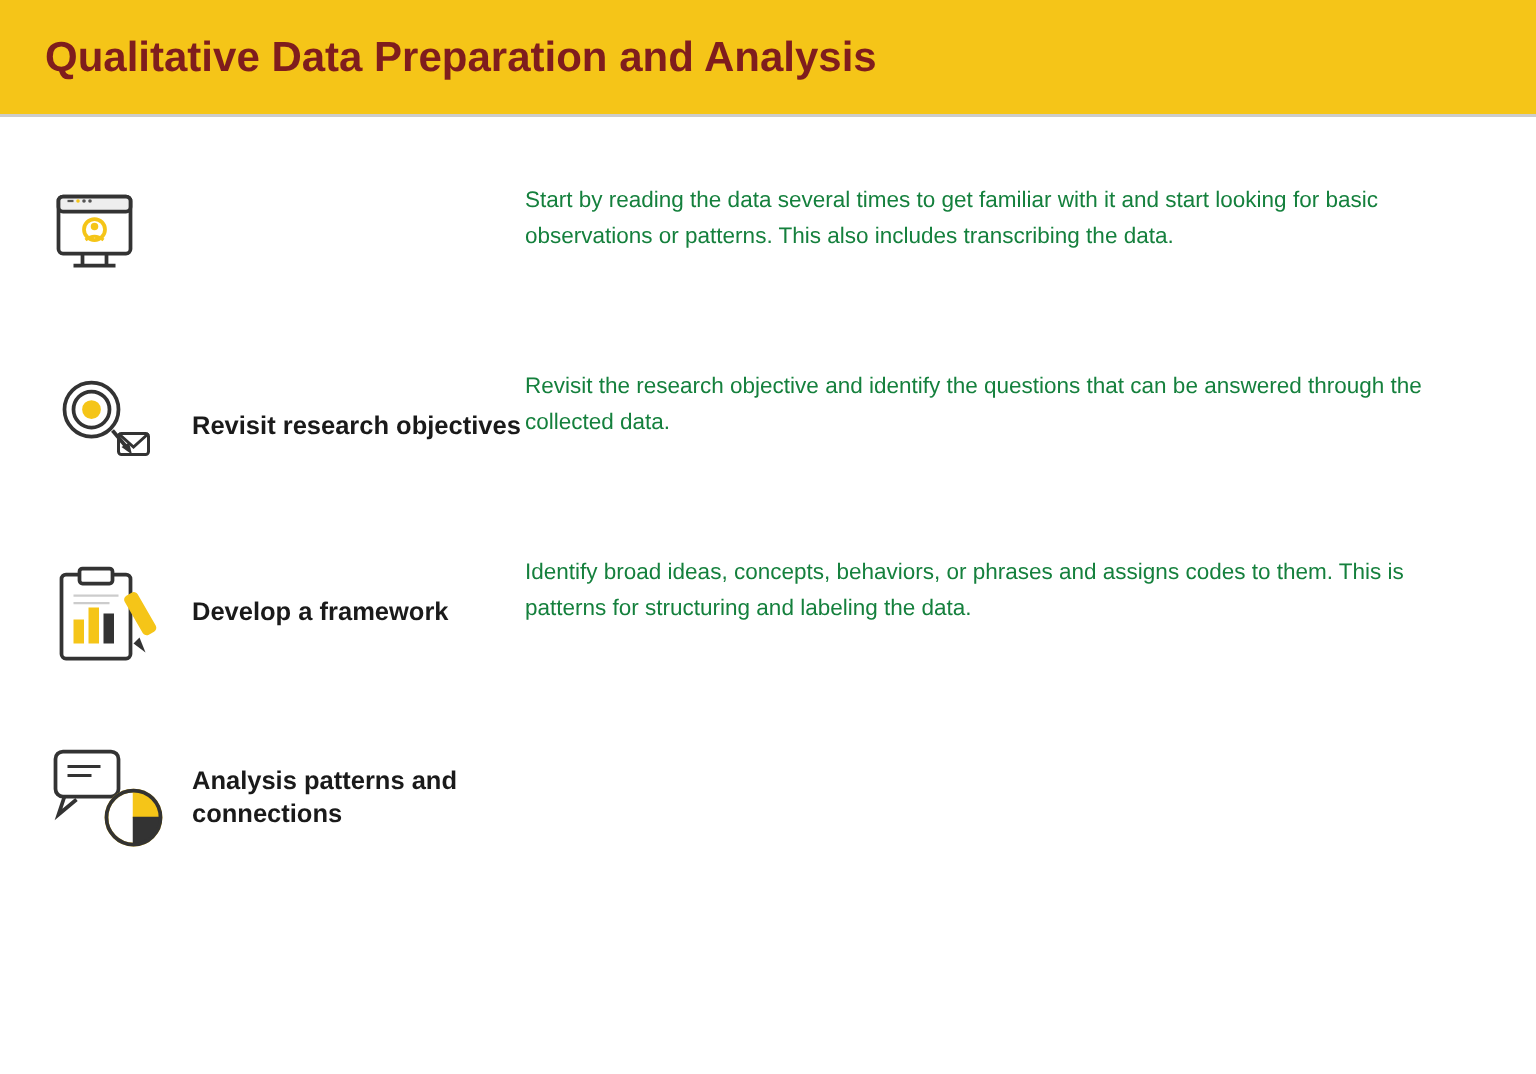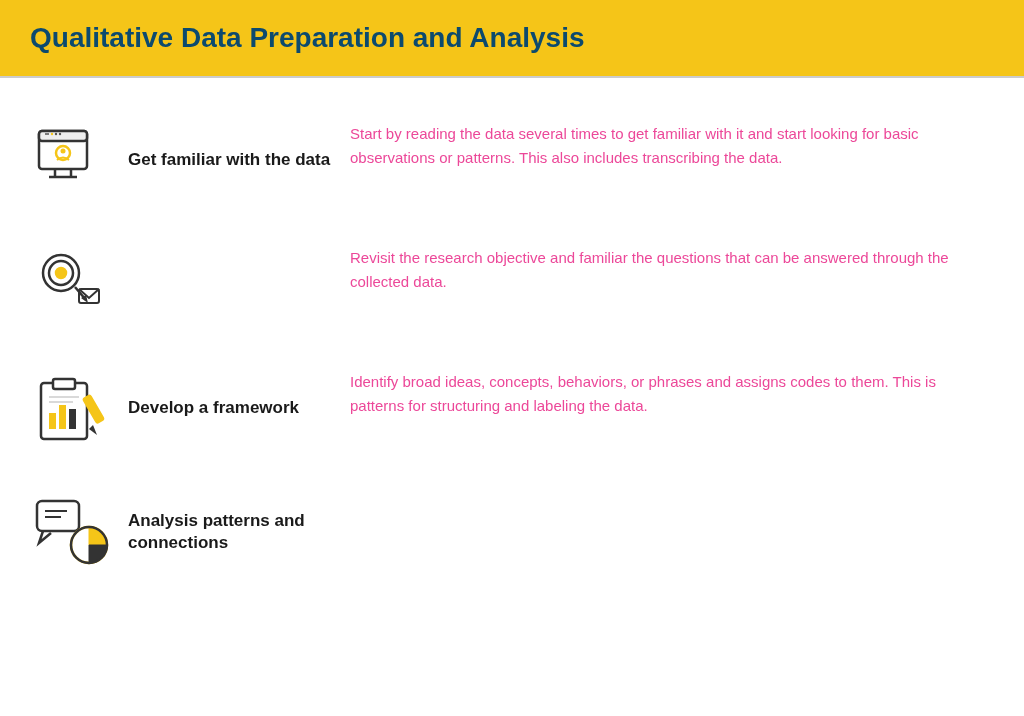--- a/index.html
+++ b/index.html
@@ -12,21 +12,21 @@
     }
 
     .header {
       background: #F5C518;
       padding: 22px 30px 22px 30px;
     }
 
     .header-title {
       font-size: 28px;
       font-weight: bold;
-      color: #0c4a6e;
+      color: #7f1d1d;
     }
 
     .divider {
       height: 2px;
       background: #cccccc;
       margin: 0;
     }
 
     .content {
       padding: 20px 30px;
@@ -58,21 +58,21 @@
 
     .item-label {
       font-size: 17px;
       font-weight: bold;
       color: #1a1a1a;
       line-height: 1.3;
     }
 
     .item-description {
       font-size: 15px;
-      color: #ec4899;
+      color: #15803d;
       line-height: 1.6;
       flex: 1;
       padding-top: 2px;
     }
 
     
     svg {
       overflow: visible;
     }
   </style>
@@ -100,43 +100,43 @@
           <circle cx="32" cy="32" r="7" stroke="#F5C518" stroke-width="2.5" fill="none"></circle>
           <circle cx="32" cy="30" r="2.5" fill="#F5C518"></circle>
           <path d="M26 39 Q32 34 38 39" stroke="#F5C518" stroke-width="2" fill="none"></path>
 
           <line x1="14" y1="13" x2="18" y2="13" stroke="#555" stroke-width="1.5"></line>
           <circle cx="21" cy="13" r="1.2" fill="#F5C518"></circle>
           <circle cx="25" cy="13" r="1.2" fill="#555"></circle>
           <circle cx="29" cy="13" r="1.2" fill="#555"></circle>
         </svg>
       </div>
-      <span class="item-label">Get familiar with the data</span>
     </div>
     <p class="item-description">Start by reading the data several times to get familiar with it and start looking for basic observations or patterns. This also includes transcribing the data.</p>
   </div>
 
   <div class="item">
     <div class="item-left">
       <div class="icon-container">
         <svg width="78" height="78" viewBox="0 0 78 78" fill="none" xmlns="http://www.w3.org/2000/svg">
 
           <circle cx="30" cy="28" r="18" stroke="#333" stroke-width="2.5" fill="none"></circle>
           <circle cx="30" cy="28" r="12" stroke="#333" stroke-width="2.5" fill="none"></circle>
           <circle cx="30" cy="28" r="5" stroke="#F5C518" stroke-width="2.5" fill="#F5C518"></circle>
 
           <line x1="44" y1="42" x2="55" y2="55" stroke="#333" stroke-width="2.5"></line>
           <polygon points="50,53 57,58 55,50" fill="#333"></polygon>
 
           <rect x="48" y="44" width="20" height="14" rx="2" stroke="#333" stroke-width="2" fill="none"></rect>
           <polyline points="48,44 58,53 68,44" stroke="#333" stroke-width="2" fill="none"></polyline>
         </svg>
       </div>
+      <span class="item-label">Revisit research objectives</span>
     </div>
-    <p class="item-description">Revisit the research objective and familiar the questions that can be answered through the collected data.</p>
+    <p class="item-description">Revisit the research objective and identify the questions that can be answered through the collected data.</p>
   </div>
 
   <div class="item">
     <div class="item-left">
       <div class="icon-container">
         <svg width="78" height="78" viewBox="0 0 78 78" fill="none" xmlns="http://www.w3.org/2000/svg">
 
           <rect x="10" y="14" width="46" height="56" rx="3" stroke="#333" stroke-width="2.5" fill="none"></rect>
 
           <rect x="22" y="10" width="22" height="10" rx="2" stroke="#333" stroke-width="2.5" fill="white"></rect>

